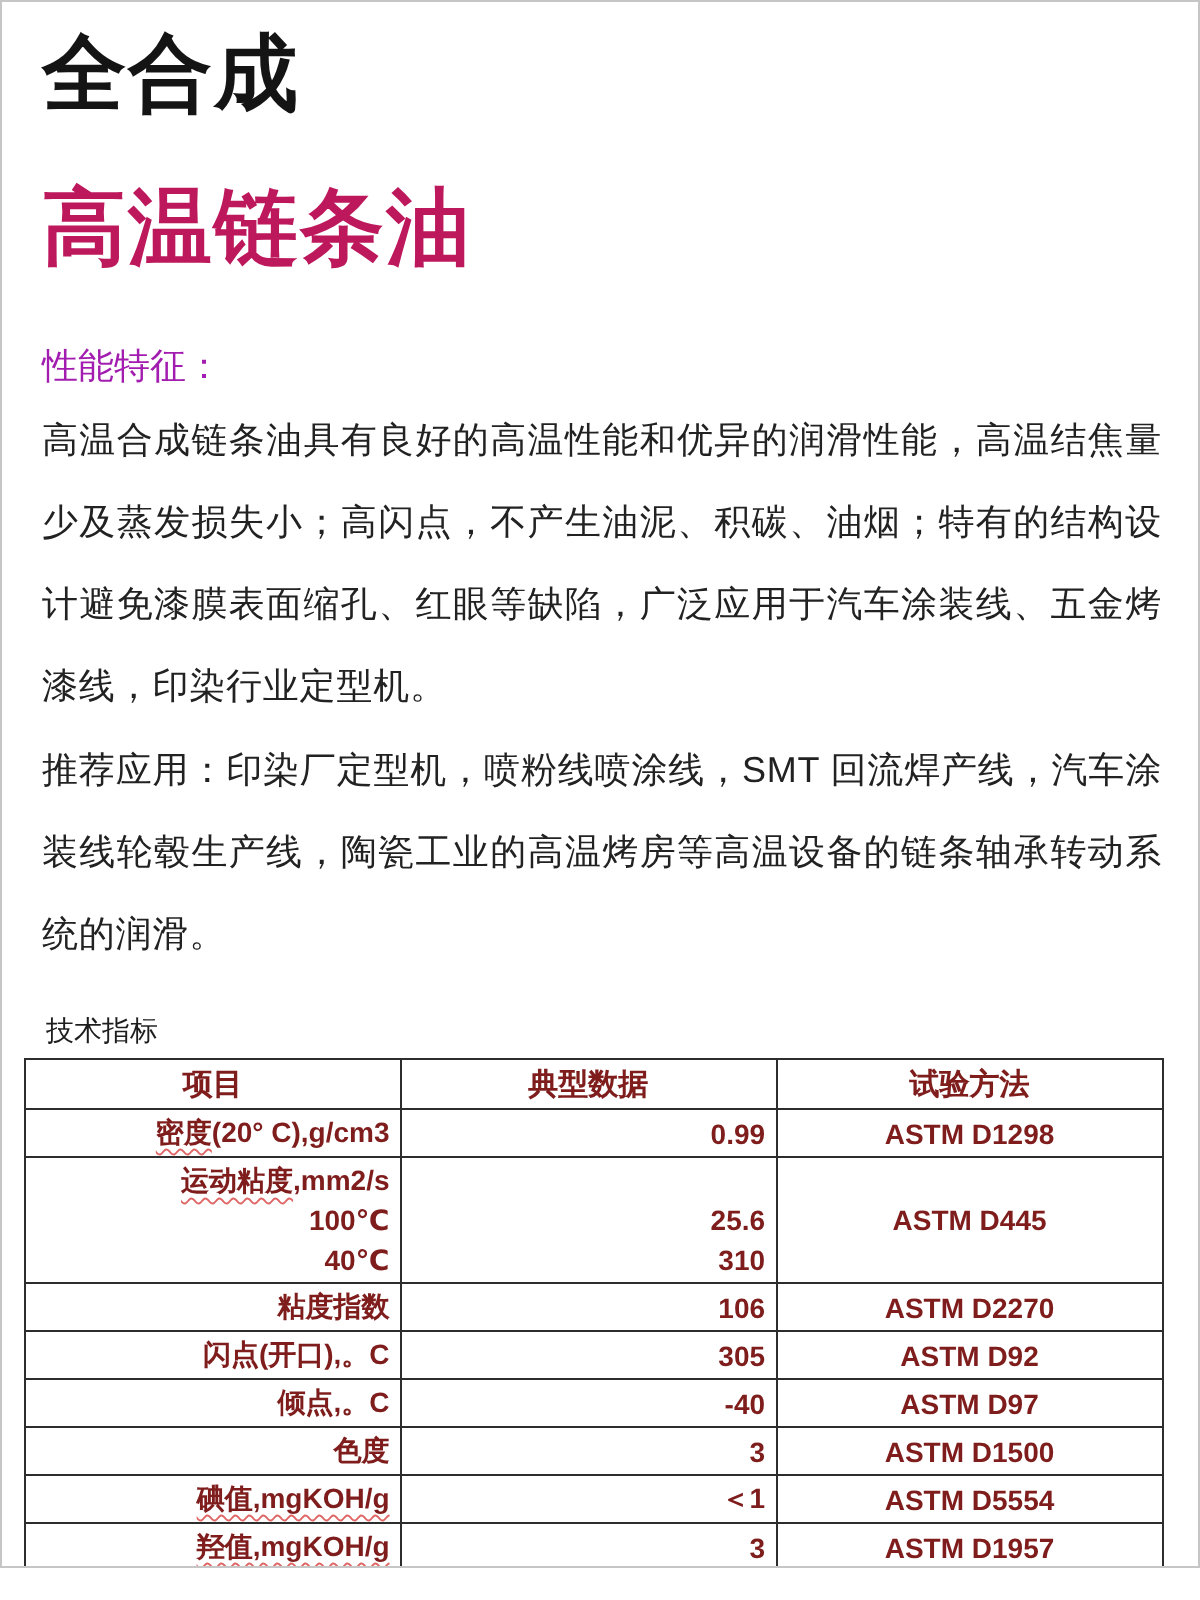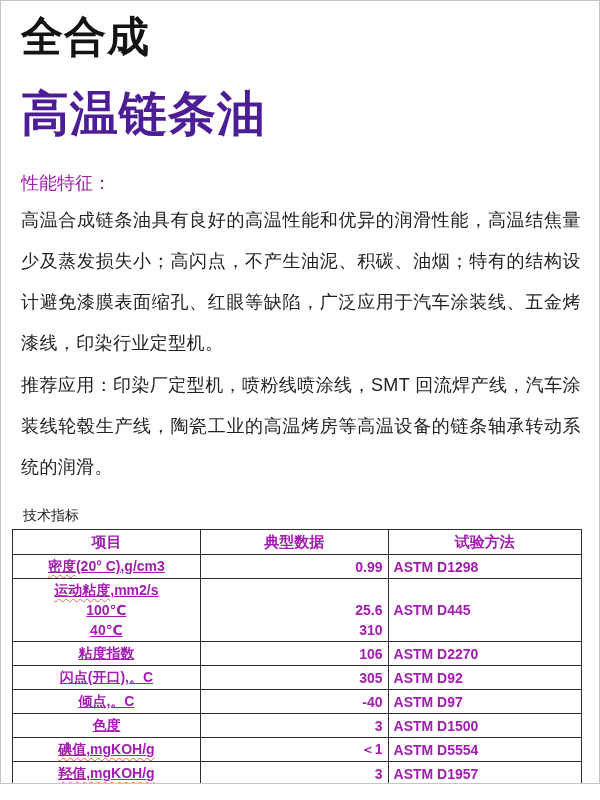--- a/index.html
+++ b/index.html
@@ -16,22 +16,22 @@
     padding:8px 18px 0 20px;
     overflow:hidden;
   }
   .title-black{
     font-size:42px;line-height:47px;
     font-weight:800;color:#141414;
     letter-spacing:1px;
     margin:4px 0 0 0;
   }
   .title-red{
-    font-size:48px;line-height:47px;
-    font-weight:800;color:#4c1d95;
+    font-size:42px;line-height:47px;
+    font-weight:800;color:#be185d;
     letter-spacing:1px;
     margin:30px 0 0 0;
   }
   .sec-head{
     font-size:18px;line-height:22px;
     margin:35px 0 0 0;
     color:#a21caf;
   }
   .body-text{
     font-size:18px;line-height:41px;
@@ -49,33 +49,33 @@
   table.specs{
     width:570px;
     margin:5px 0 0 -9px;
     border-collapse:collapse;
     table-layout:fixed;
   }
   table.specs th, table.specs td{
     border:1.5px solid #2d2d2d;
     font-size:14px;
     font-weight:700;
-    color:#a21caf;
+    color:#7f1d1d;
     padding:1px 5px;
     vertical-align:middle;
     overflow:hidden;
   }
   table.specs th{
     height:22px;
     text-align:center;
     font-size:15px;
   }
-  td.c1{text-align:center;height:21px;text-decoration:underline;}
+  td.c1{text-align:right;height:21px;}
   td.c2{text-align:right;height:21px;}
-  td.c3{height:21px;font-size:13.5px;}
+  td.c3{text-align:center;height:21px;font-size:13.5px;}
   td .ln{line-height:20px;height:20px;}
   .sq{
     text-decoration-line:underline;
     text-decoration-style:wavy;
     text-decoration-color:#e06666;
     text-decoration-thickness:1px;
     text-underline-offset:3px;
   }
 </style>
 </head>

